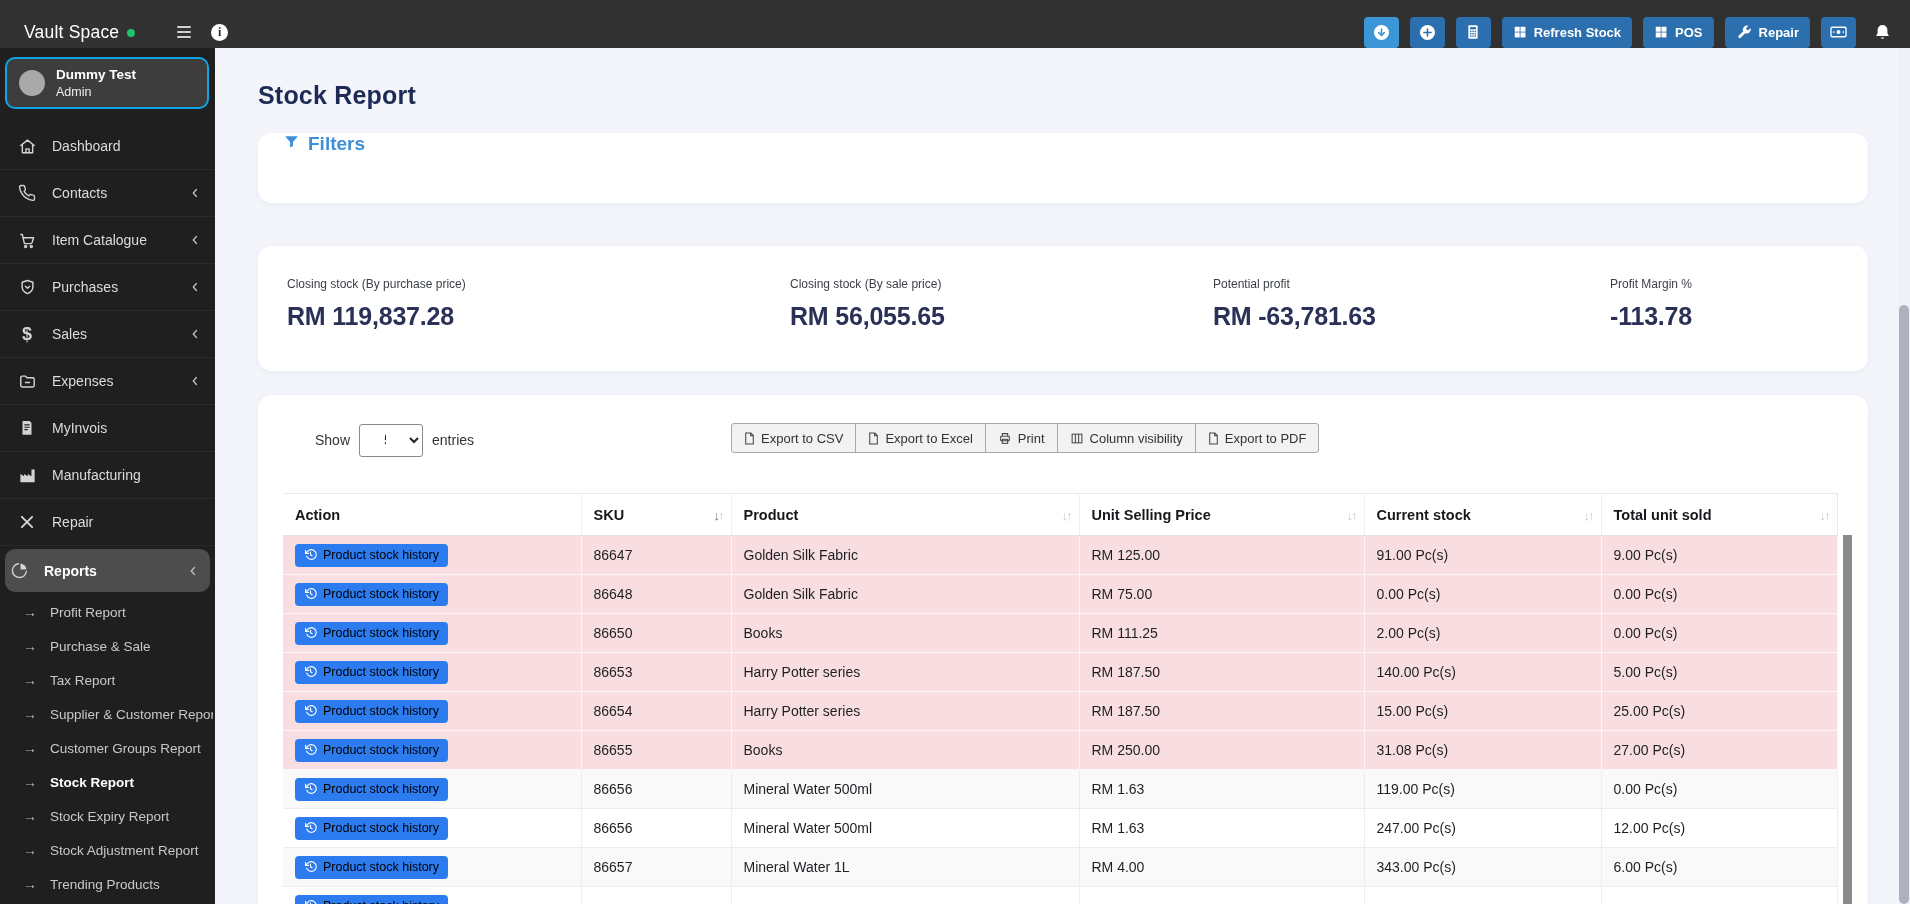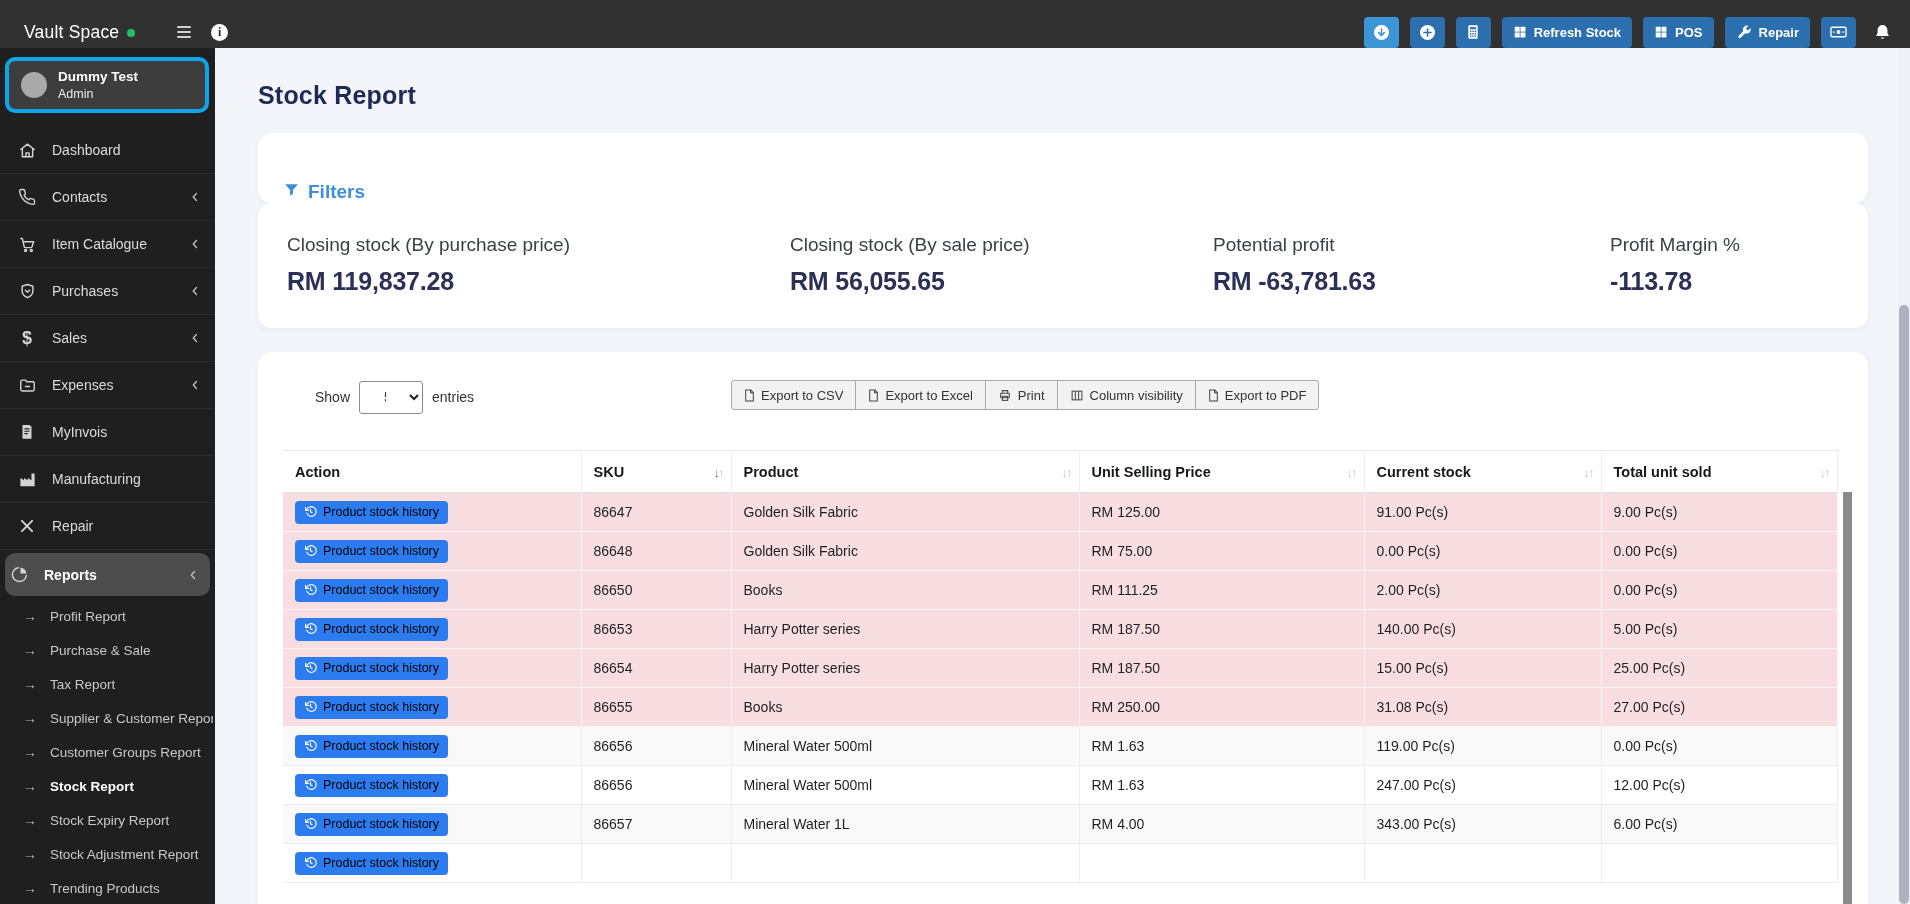--- a/index.html
+++ b/index.html
@@ -39,21 +39,21 @@
   .nav-btn.light .gs { stroke: #3c96d6; }
   .nav-btn .gf { fill: #2c6fae; }
   .bell-wrap { margin-left: 6px; display: flex; align-items: center; cursor: pointer; }
 
   
   .sidebar {
     position: fixed; top: 48px; left: 0; bottom: 0; width: 215px;
     background: #1f1f1f; z-index: 20; padding-top: 9px; overflow: hidden;
   }
   .user-card {
-    margin: 0 6px 14px 5px; background: #3d3d3d; border: 4px solid #0ea5e9;
+    margin: 0 6px 14px 5px; background: #3d3d3d; border: 2px solid #0ea5e9;
     border-radius: 10px; padding: 7px 12px; display: flex; align-items: center; gap: 11px;
   }
   .avatar { width: 26px; height: 26px; border-radius: 50%; background: #a9a9a9; flex: 0 0 auto; }
   .user-name { font-size: 13.5px; font-weight: bold; color: #fff; line-height: 1.35; }
   .user-role { font-size: 12.5px; color: #ececec; line-height: 1.3; }
   .side-item {
     height: 47px; display: flex; align-items: center; gap: 15px;
     padding: 0 13px 0 17px; color: #dcdcdc; font-size: 14px;
     border-bottom: 1px solid #2c2c2c; cursor: pointer; white-space: nowrap;
   }
@@ -70,30 +70,30 @@
     cursor: pointer; white-space: nowrap; overflow: hidden;
   }
   .sub-item .arrow { color: #b7b7b7; font-size: 14px; flex: 0 0 auto; }
   .sub-item .lbl { overflow: hidden; white-space: nowrap; }
   .sub-item.active { color: #fff; font-weight: bold; }
 
   
   .main { position: absolute; left: 215px; top: 48px; right: 0; bottom: 0; padding: 30px 42px 0 43px; }
   .page-title { font-size: 25px; font-weight: bold; color: #1e2a56; margin: 3px 0 23px; letter-spacing: .2px; }
   .card { background: #fff; border-radius: 14px; box-shadow: 0 2px 6px rgba(40,60,120,.05); }
-  .filters-card { height: 70px; display: flex; align-items: flex-end; padding: 0 25px; }
+  .filters-card { height: 70px; display: flex; align-items: flex-start; padding: 0 25px; margin-bottom: 43px; }
   .filters-title { color: #3e8fd8; font-size: 19px; font-weight: bold; display: flex; align-items: center; gap: 8px; cursor: pointer; }
 
   .summary-card { height: 125px; margin-bottom: 24px; position: relative; }
   .sum-col { position: absolute; top: 31px; }
   .sum-col:nth-child(1) { left: 29px; }
   .sum-col:nth-child(2) { left: 532px; }
   .sum-col:nth-child(3) { left: 955px; }
   .sum-col:nth-child(4) { left: 1352px; }
-  .sum-label { font-size: 19px; color: #3b3f46; margin-bottom: 11px; }
+  .sum-label { font-size: 12px; color: #3b3f46; margin-bottom: 11px; }
   .sum-value { font-size: 25px; font-weight: bold; color: #2b3156; letter-spacing: -.2px; }
 
   .table-card { height: 660px; padding: 28px 25px 0; position: relative; }
   .controls { display: flex; align-items: center; height: 34px; position: relative; }
   .show-group { display: flex; align-items: center; gap: 9px; font-size: 14px; color: #333; margin-left: 32px; }
   .page-size {
     width: 64px; height: 33px; border: 1px solid #8a8a8a; border-radius: 3px;
     font-size: 14px; color: #222; padding: 0 20px; background: #fff;
     font-family: "Liberation Sans", sans-serif;
   }

